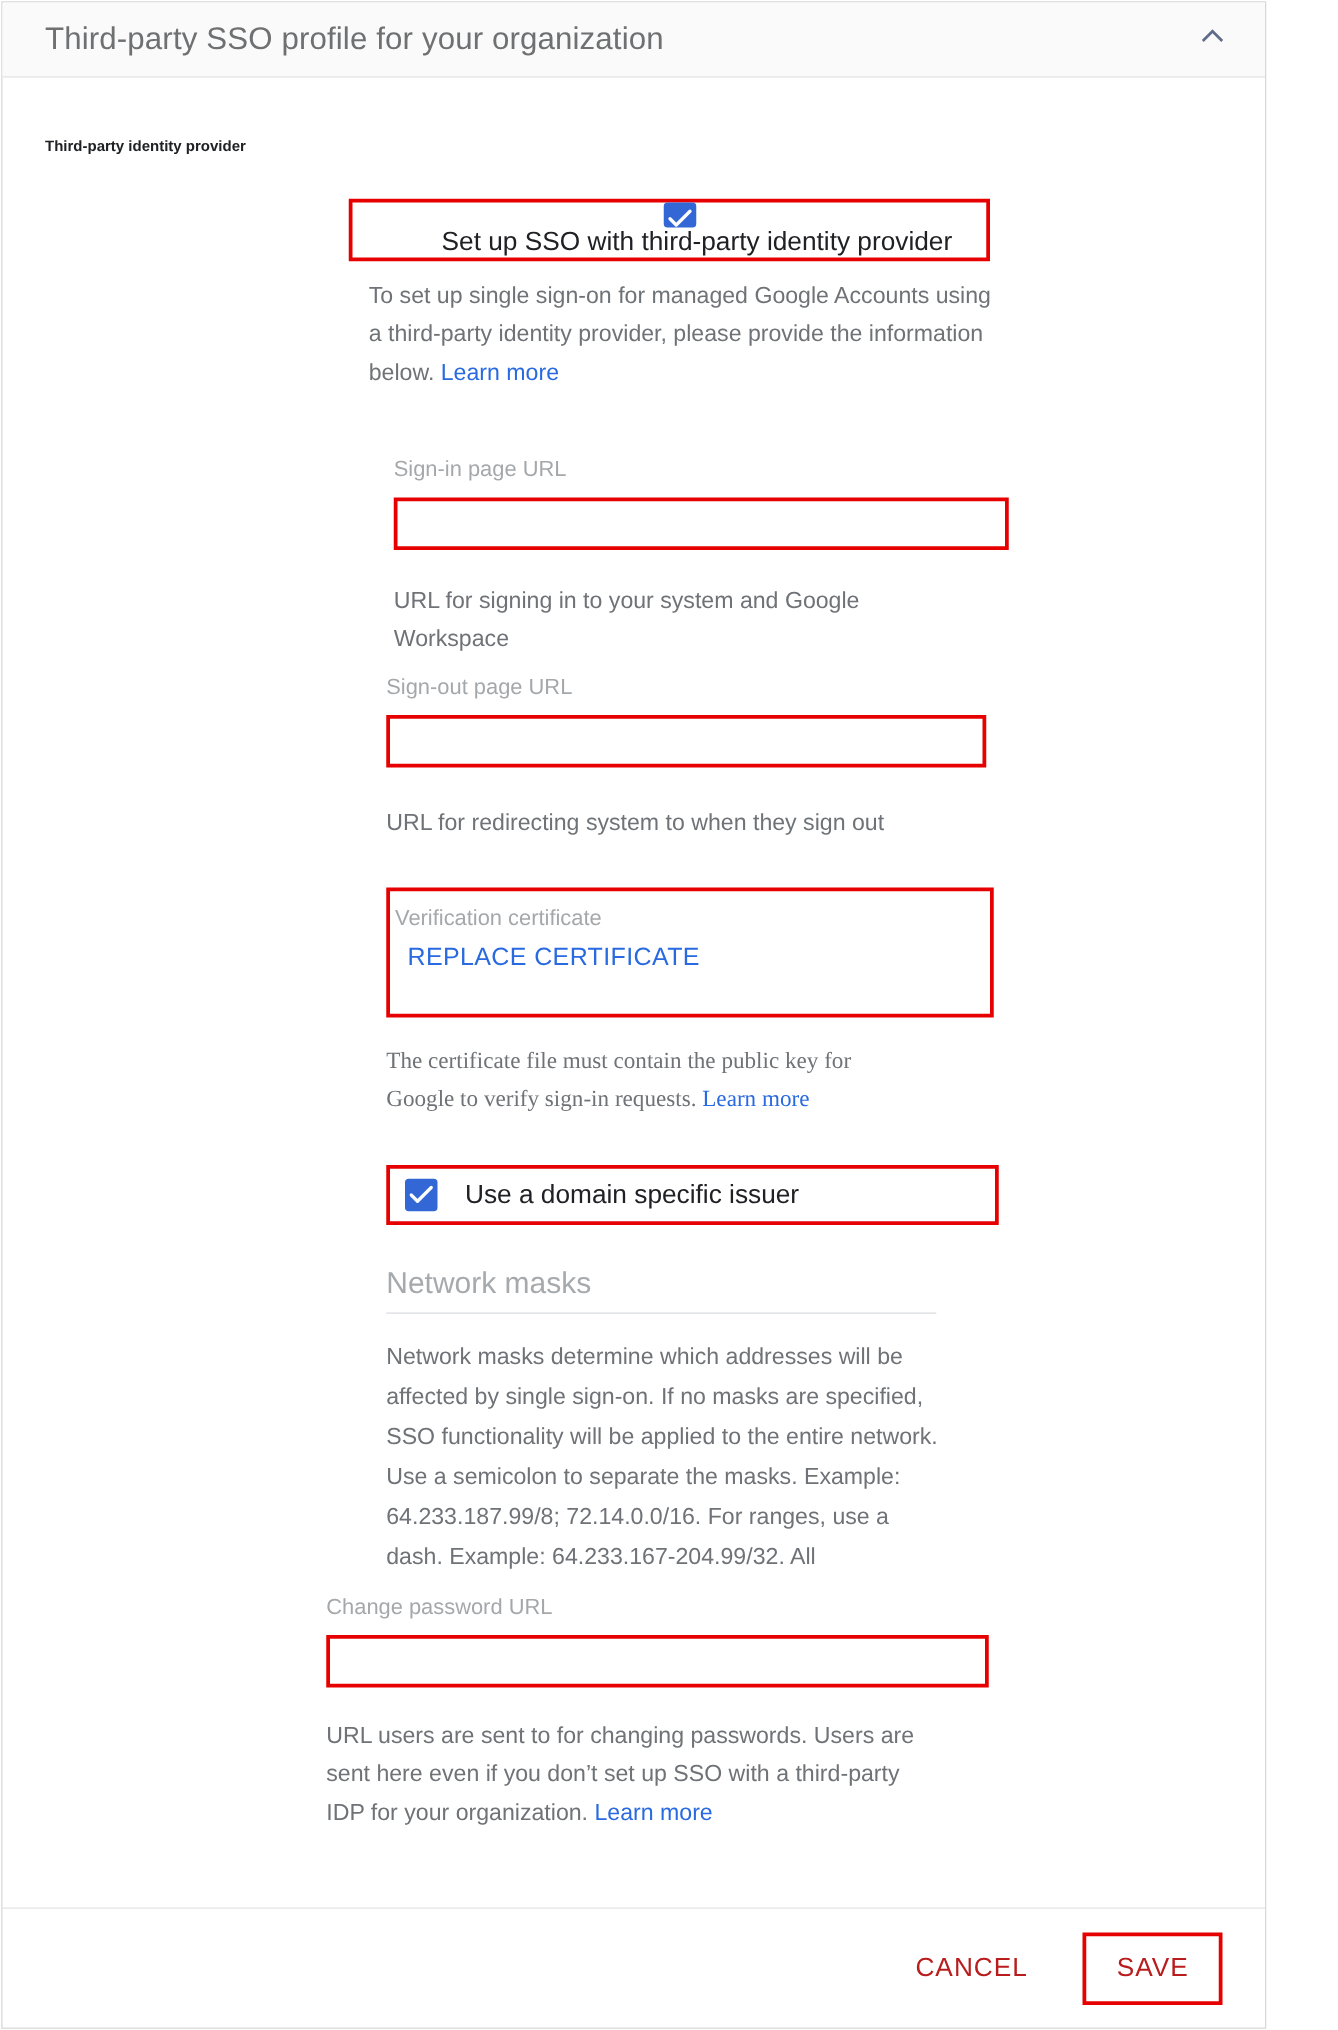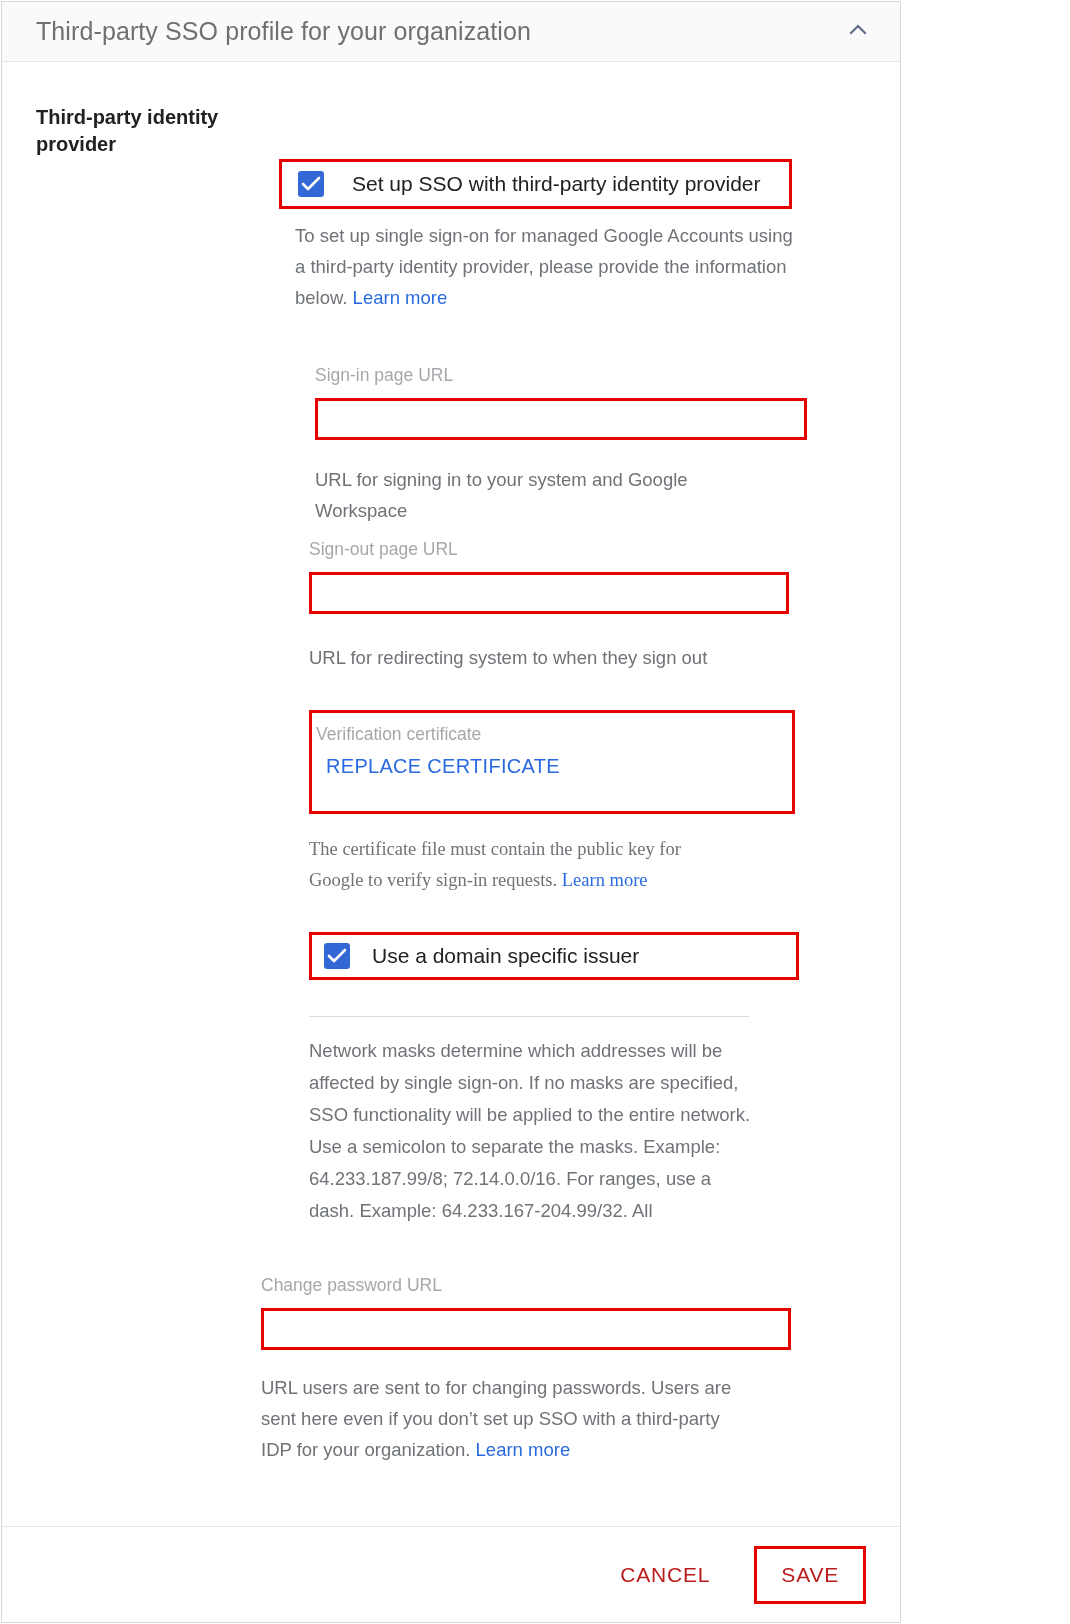--- a/index.html
+++ b/index.html
@@ -19,21 +19,21 @@
     background: #ffffff;
     box-sizing: border-box;
     overflow: hidden;
   }
 
   
   .card {
     position: absolute;
     left: 1px;
     top: 1px;
-    width: 900px;
+    width: 1012px;
     height: 1622px;
     border: 1px solid #d8d8d8;
     box-sizing: border-box;
     background: #fff;
     display: flex;
     flex-direction: column;
   }
 
   
   .card-header {
@@ -75,21 +75,21 @@
     overflow: hidden;
   }
 
   .left-col {
     width: 245px;
     min-width: 245px;
     padding: 42px 0 0 34px;
     box-sizing: border-box;
   }
   .left-label {
-    font-size: 20px;
+    font-size: 12px;
     line-height: 27px;
     color: #202124;
     font-weight: 700;
     max-width: 200px;
   }
 
   .right-col {
     flex: 1;
     padding: 0;
     position: relative;
@@ -105,20 +105,21 @@
   .cb-row-main {
     position: absolute;
     left: 32px;
     top: 97px;
     width: 513px;
     height: 50px;
     padding-left: 16px;
     border: 3px solid #e60000;
     box-sizing: border-box;
     background: #fff;
+    flex-direction: column;
   }
   .checkbox {
     width: 26px;
     height: 26px;
     min-width: 26px;
     border-radius: 3px;
     background: #3367d6;
     position: relative;
     cursor: pointer;
   }
@@ -340,20 +341,21 @@
         <div class="cb-row cb-row-issuer">
           <span class="checkbox">
             <svg width="20" height="18" viewBox="0 0 20 18">
               <polyline points="2,9 7,14 18,3" fill="none" stroke="#ffffff" stroke-width="2.6" stroke-linecap="round" stroke-linejoin="round"></polyline>
             </svg>
           </span>
           <span class="cb-label">Use a domain specific issuer</span>
         </div>
 
         <div class="field" id="f-netmask">
+          <div class="nm-title">Network masks</div>
           <div class="nm-rule"></div>
           <div class="nm-text">Network masks determine which addresses will be affected by single sign-on. If no masks are specified, SSO functionality will be applied to the entire network. Use a semicolon to separate the masks. Example: 64.233.187.99/8; 72.14.0.0/16. For ranges, use a dash. Example: 64.233.167-204.99/32. All</div>
         </div>
 
         <div class="field" id="f-chpw">
           <div class="field-label">Change password URL</div>
           <div class="input-box"></div>
           <div class="helper"><span>URL users are sent to for changing passwords. Users are sent here even if you don’t set up SSO with a third-party IDP for your organization. </span><span class="link">Learn more</span></div>
         </div>
 

